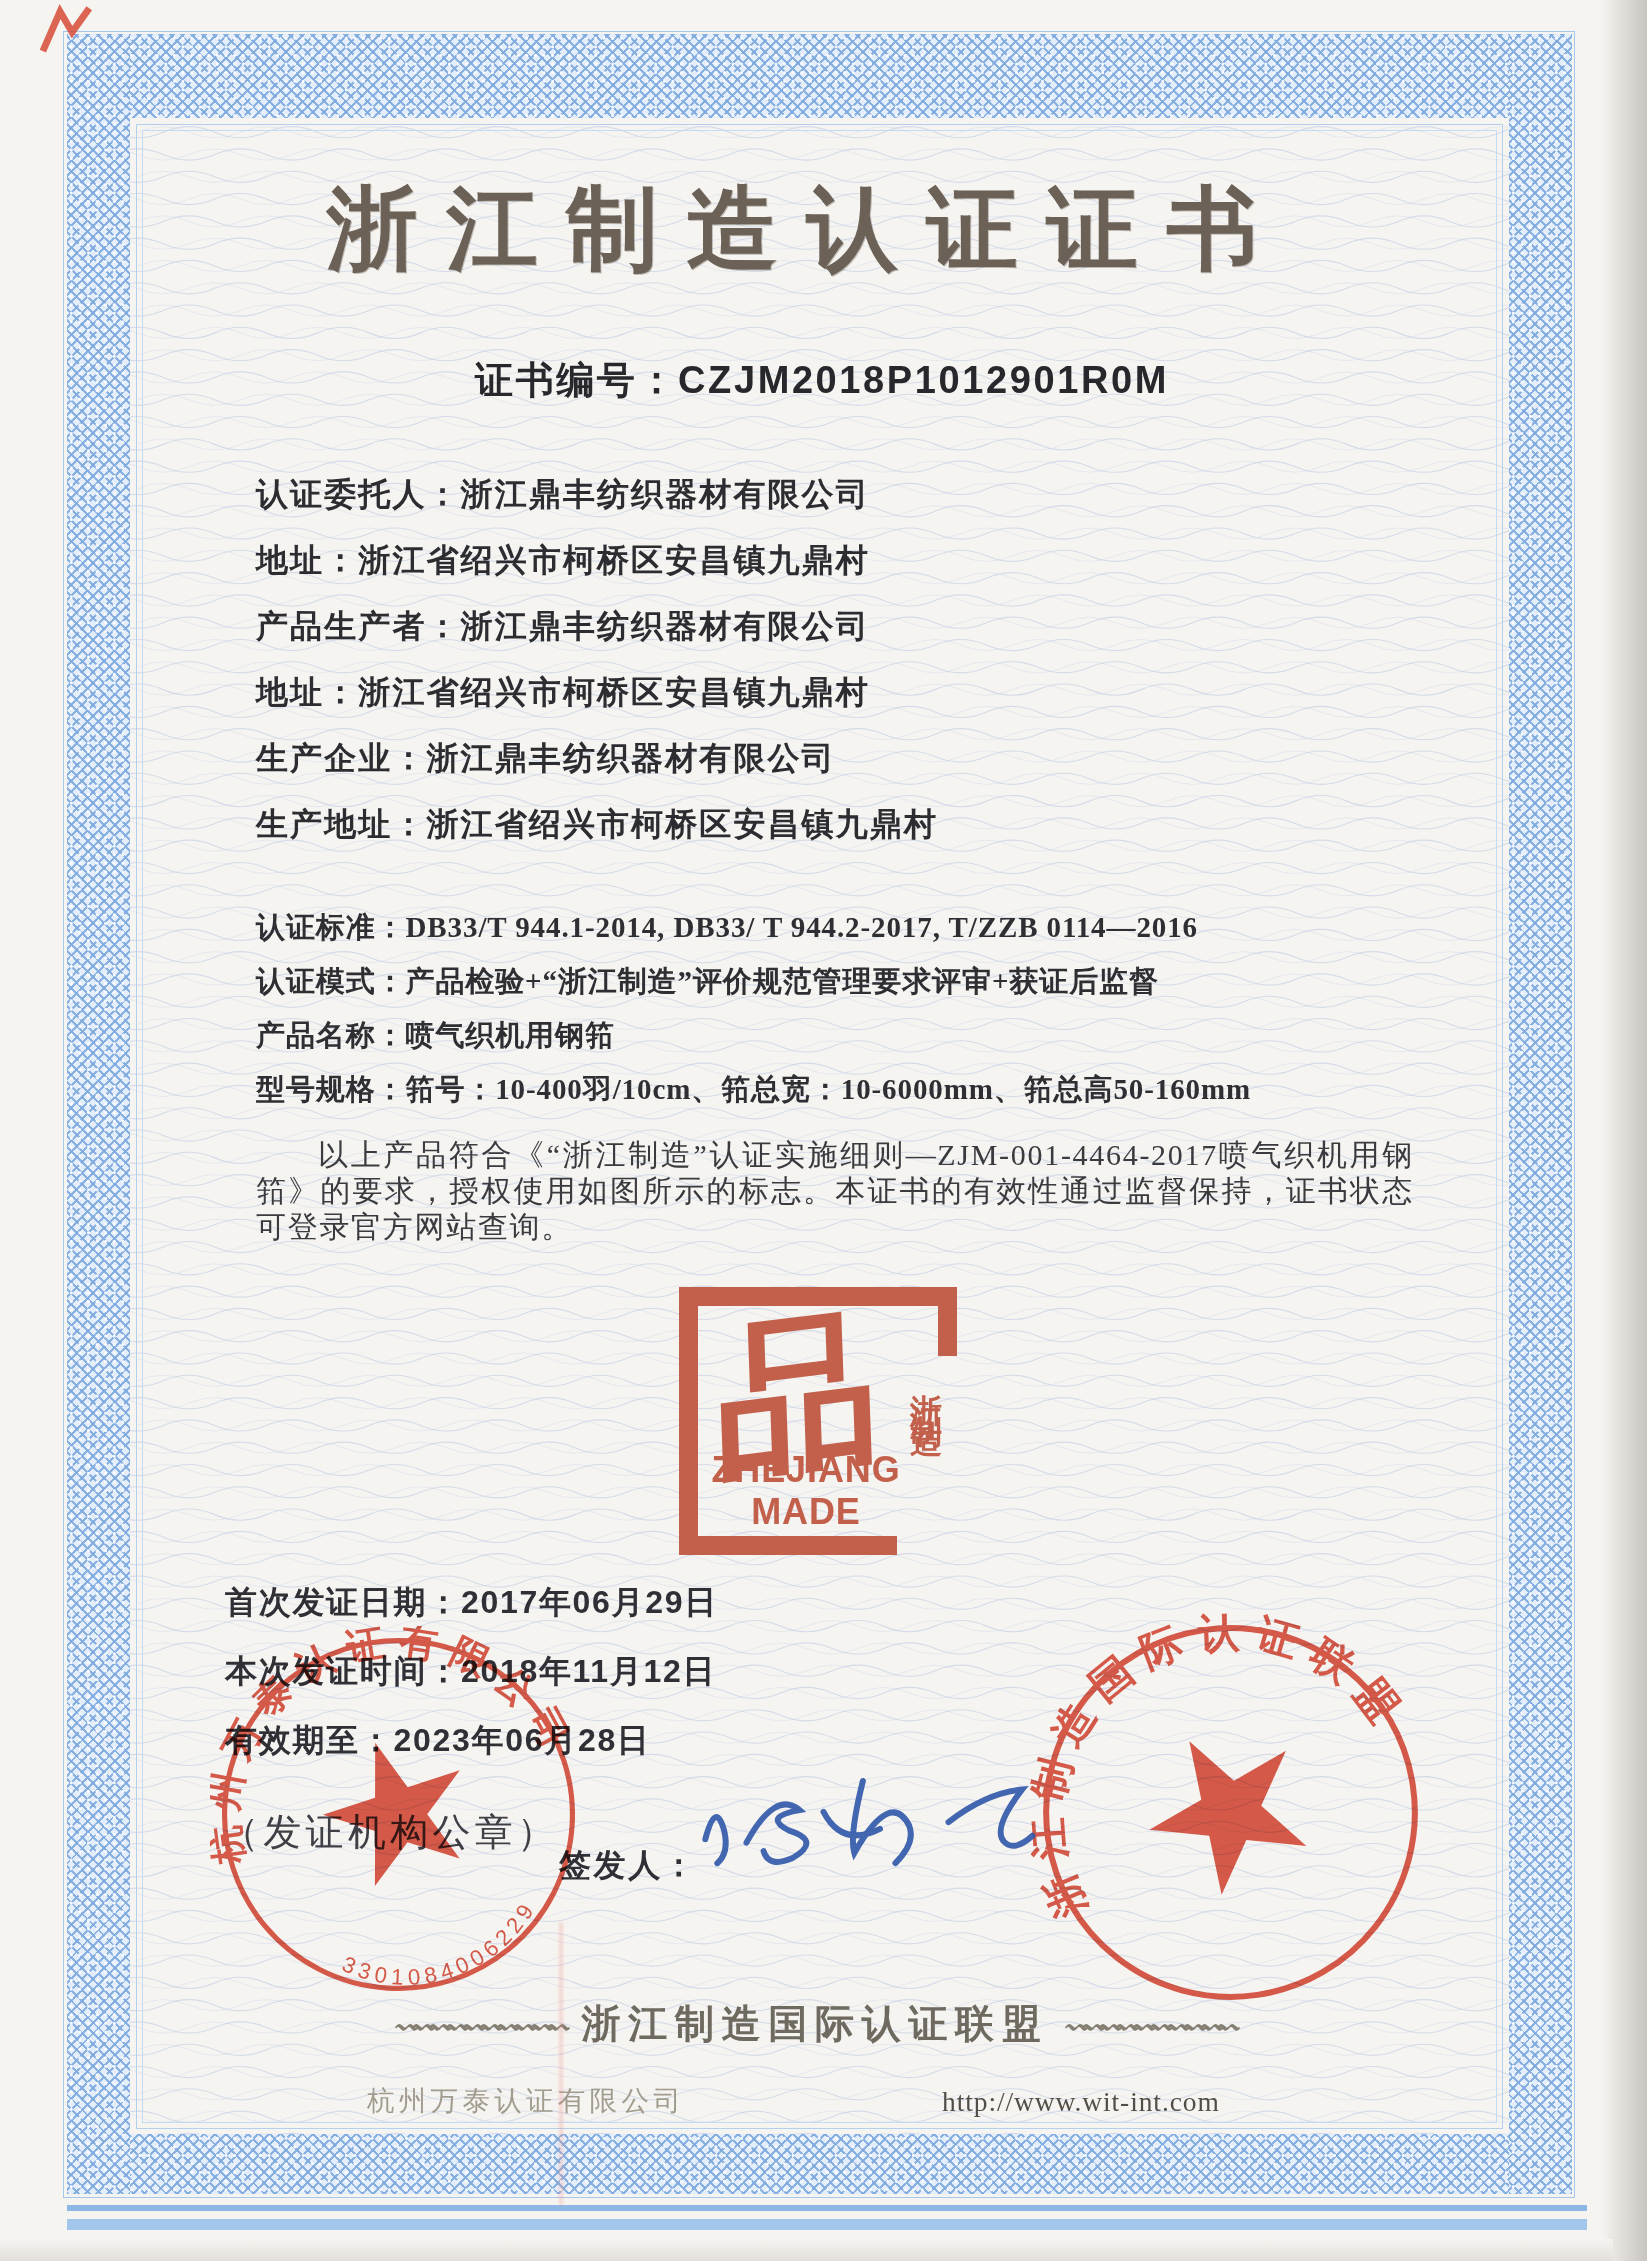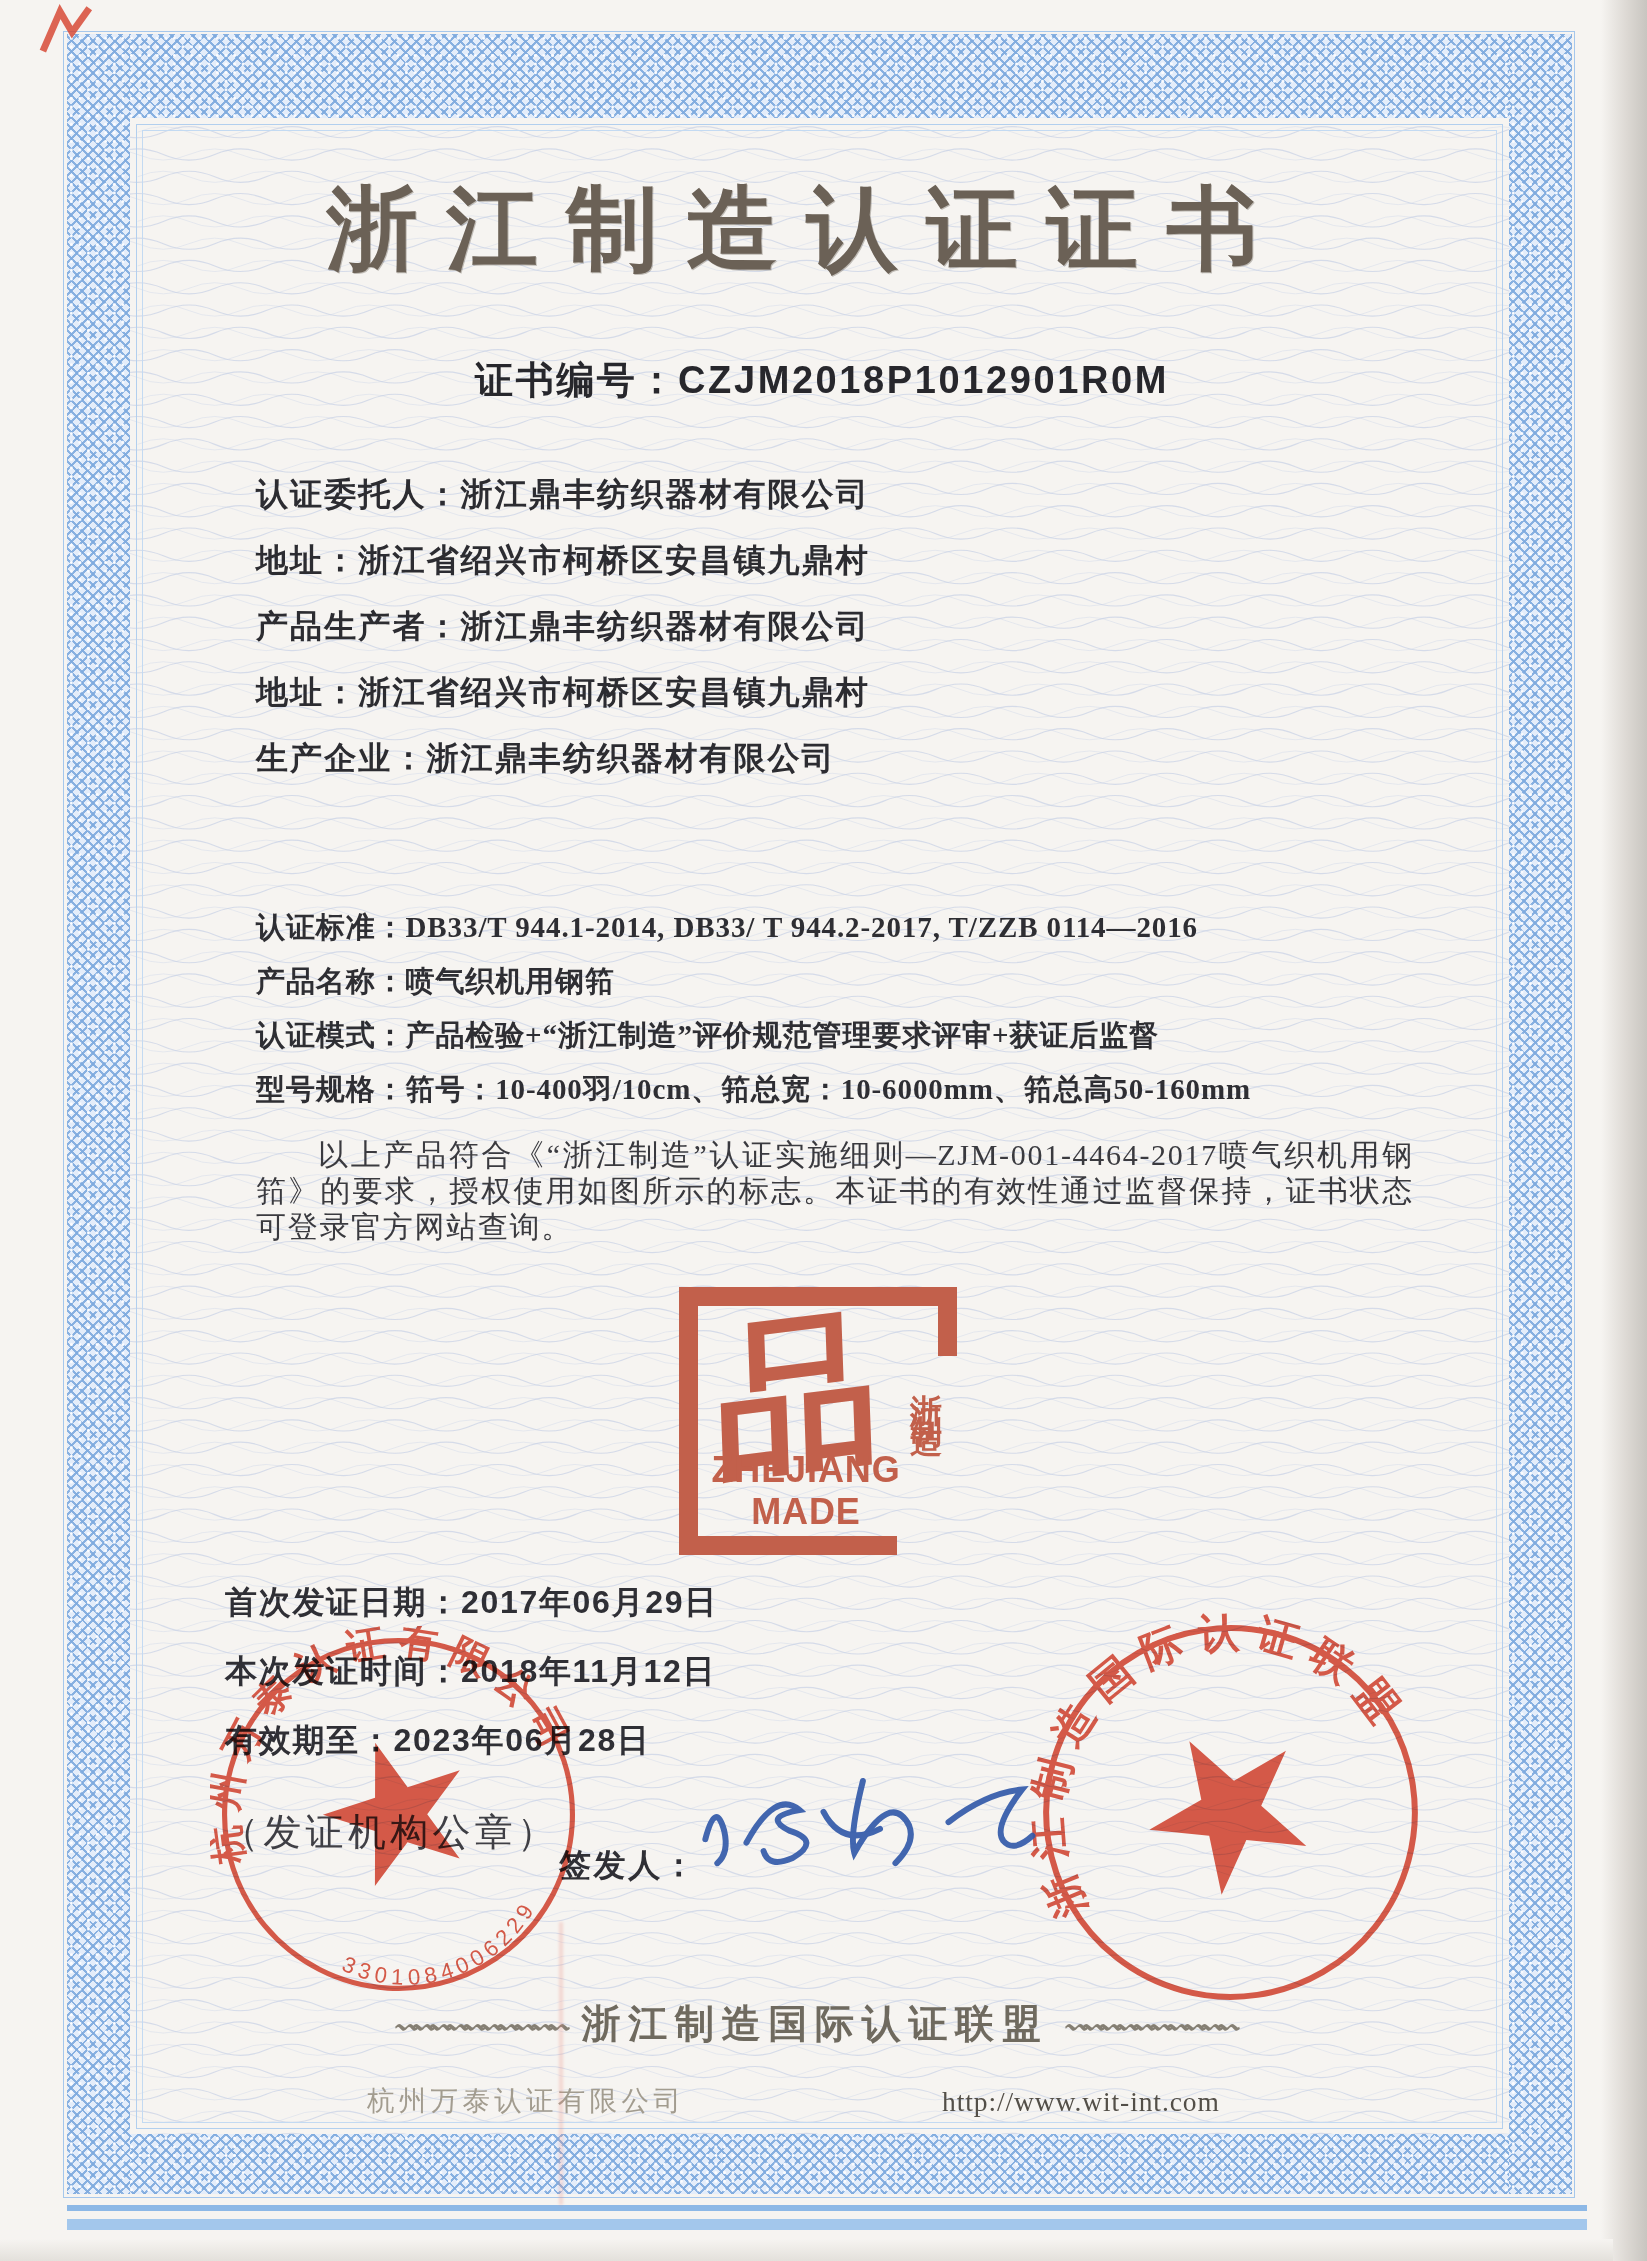--- a/index.html
+++ b/index.html
@@ -115,26 +115,27 @@
 
 <div class="z title">浙江制造认证证书</div>
 <div class="z certno">证书编号：CZJM2018P1012901R0M</div>
 
 <div class="z fields">
   <div class="frow">认证委托人：浙江鼎丰纺织器材有限公司</div>
   <div class="frow">地址：浙江省绍兴市柯桥区安昌镇九鼎村</div>
   <div class="frow">产品生产者：浙江鼎丰纺织器材有限公司</div>
   <div class="frow">地址：浙江省绍兴市柯桥区安昌镇九鼎村</div>
   <div class="frow">生产企业：浙江鼎丰纺织器材有限公司</div>
+  <div class="frow">生产地址：浙江省绍兴市柯桥区安昌镇九鼎村</div>
 </div>
 
 <div class="z specs">
   <div class="srow">认证标准：DB33/T 944.1-2014, DB33/ T 944.2-2017, T/ZZB 0114—2016</div>
+  <div class="srow">认证模式：产品检验+“浙江制造”评价规范管理要求评审+获证后监督</div>
   <div class="srow">产品名称：喷气织机用钢筘</div>
-  <div class="srow">认证模式：产品检验+“浙江制造”评价规范管理要求评审+获证后监督</div>
   <div class="srow">型号规格：筘号：10-400羽/10cm、筘总宽：10-6000mm、筘总高50-160mm</div>
 </div>
 
 <div class="z statement">以上产品符合《“浙江制造”认证实施细则—ZJM-001-4464-2017喷气织机用钢筘》的要求，授权使用如图所示的标志。本证书的有效性通过监督保持，证书状态可登录官方网站查询。</div>
 
 <div class="z logo">
   <div class="lg-bar lg-top"></div>
   <div class="lg-bar lg-corner"></div>
   <div class="lg-bar lg-left"></div>
   <div class="lg-bar lg-bottom"></div>

